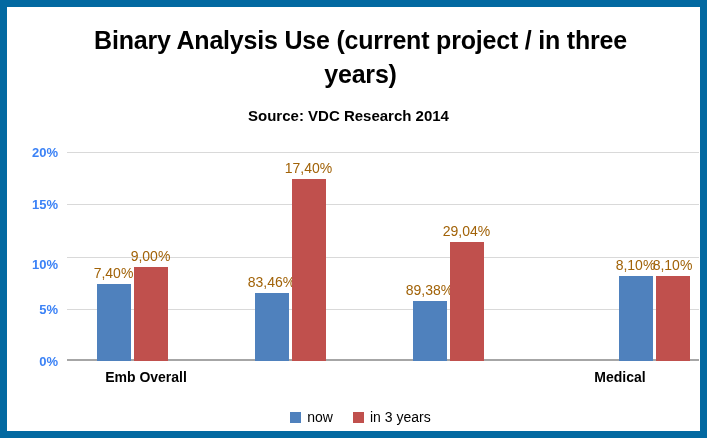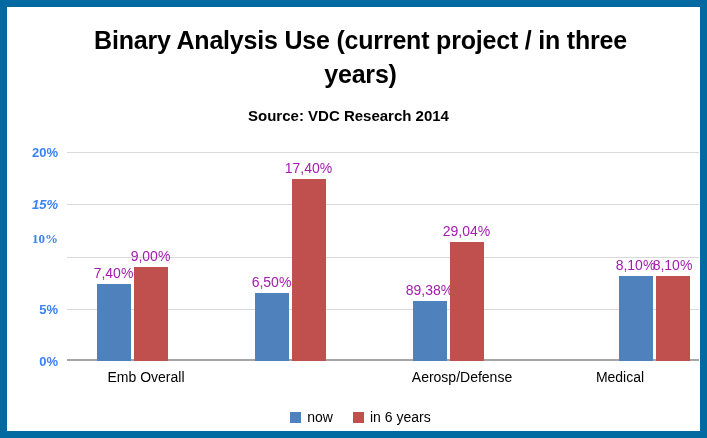--- a/index.html
+++ b/index.html
@@ -102,38 +102,38 @@
     position: absolute;
     bottom: 0;
     width: 34px;
   }
   .bar.now   { background: #4F81BD; left: 0px; }
   .bar.later { background: #C0504D; left: 37px; }
 
   .bar-label {
     position: absolute;
     font-size: 14px;
-    color: #a21caf;
+    color: #a16207;
     white-space: nowrap;
     transform: translateX(-50%);
   }
 
   
   #category-row {
     position: absolute;
     left: 60px;
     top: 362px;
     width: 632px;
     height: 22px;
   }
   .cat-label {
     position: absolute;
     top: 0;
     font-size: 14px;
-    font-weight: normal;
+    font-weight: bold;
     color: #000000;
     text-align: right;
     white-space: nowrap;
     transform: translateX(-50%);
   }
 
   
   #legend {
     position: absolute;
     left: 0;
@@ -167,67 +167,66 @@
 
   <div id="title-block">
     <div id="chart-title">Binary Analysis Use (current project / in three years)</div>
   </div>
 
   <div id="chart-subtitle">Source: VDC Research 2014</div>
 
   <div id="y-axis">
       <div class="ytick" style="top: 209px;">0%</div>
       <div class="ytick" style="top: 156.75px;">5%</div>
-      <div class="ytick" style="top: 87px; font-family: Liberation Serif, serif;">10%</div>
-      <div class="ytick" style="top: 52.25px; font-style: italic;">15%</div>
+      <div class="ytick" style="top: 112px;">10%</div>
+      <div class="ytick" style="top: 52.25px;">15%</div>
       <div class="ytick" style="top: 0px;">20%</div>
     </div>
 
   <div id="plot-area">
     <div id="axis-baseline"></div>
   <div class="gridline" style="top: 156.75px;"></div>
       <div class="gridline" style="top: 104.5px;"></div>
       <div class="gridline" style="top: 52.25px;"></div>
       <div class="gridline" style="top: 0px;"></div>
       <div class="group" style="left: 29.5px; width: 71px;">
         <div class="bar now" title="Emb Overall – now: 7,40%" style="height: 77.33px; background: rgb(79, 129, 189);"></div>
         <div class="bar-label" style="left: 17px; bottom: 80.33px;">7,40%</div>
         <div class="bar later" title="Emb Overall – in 3 years: 9,00%" style="height: 94.05px; background: rgb(192, 80, 77);"></div>
         <div class="bar-label" style="left: 54px; bottom: 97.05px;">9,00%</div>
       </div>
       <div class="group" style="left: 187.5px; width: 71px;">
         <div class="bar now" title="Auto&amp; Rail/Trans – now: 6,50%" style="height: 67.925px; background: rgb(79, 129, 189);"></div>
-        <div class="bar-label" style="left: 17px; bottom: 70.925px;">6,50%</div>
+        <div class="bar-label" style="left: 17px; bottom: 70.925px;">83,46%</div>
         <div class="bar later" title="Auto&amp; Rail/Trans – in 3 years: 17,40%" style="height: 181.83px; background: rgb(192, 80, 77);"></div>
         <div class="bar-label" style="left: 54px; bottom: 184.83px;">17,40%</div>
       </div>
       <div class="group" style="left: 345.5px; width: 71px;">
         <div class="bar now" title="Aerosp/Defense – now: 5,70%" style="height: 59.565px; background: rgb(79, 129, 189);"></div>
         <div class="bar-label" style="left: 17px; bottom: 62.565px;">89,38%</div>
         <div class="bar later" title="Aerosp/Defense – in 3 years: 11,40%" style="height: 119.13px; background: rgb(192, 80, 77);"></div>
         <div class="bar-label" style="left: 54px; bottom: 122.13px;">29,04%</div>
       </div>
       <div class="group" style="left: 503.5px; width: 71px; margin-left: 48px;">
         <div class="bar now" title="Medical – now: 8,10%" style="height: 84.645px; background: rgb(79, 129, 189);"></div>
         <div class="bar-label" style="left: 17px; bottom: 87.645px;">8,10%</div>
         <div class="bar later" title="Medical – in 3 years: 8,10%" style="height: 84.645px; background: rgb(192, 80, 77);"></div>
         <div class="bar-label" style="left: 54px; bottom: 87.645px;">8,10%</div>
       </div>
     </div>
 
   <div id="category-row">
       <div class="cat-label" style="left: 79px;">Emb Overall</div>
-      <div class="cat-label" style="left: 395px;">Aerosp/Defense</div>
       <div class="cat-label" style="left: 553px;">Medical</div>
     </div>
 
   <div id="legend">
       <div class="legend-item">
         <span class="legend-swatch" style="background: rgb(79, 129, 189);"></span>
         <span class="legend-label">now</span>
       </div>
       <div class="legend-item">
         <span class="legend-swatch" style="background: rgb(192, 80, 77);"></span>
-        <span class="legend-label">in 6 years</span>
+        <span class="legend-label">in 3 years</span>
       </div>
     </div>
 
 </div>
 
 </body></html>

